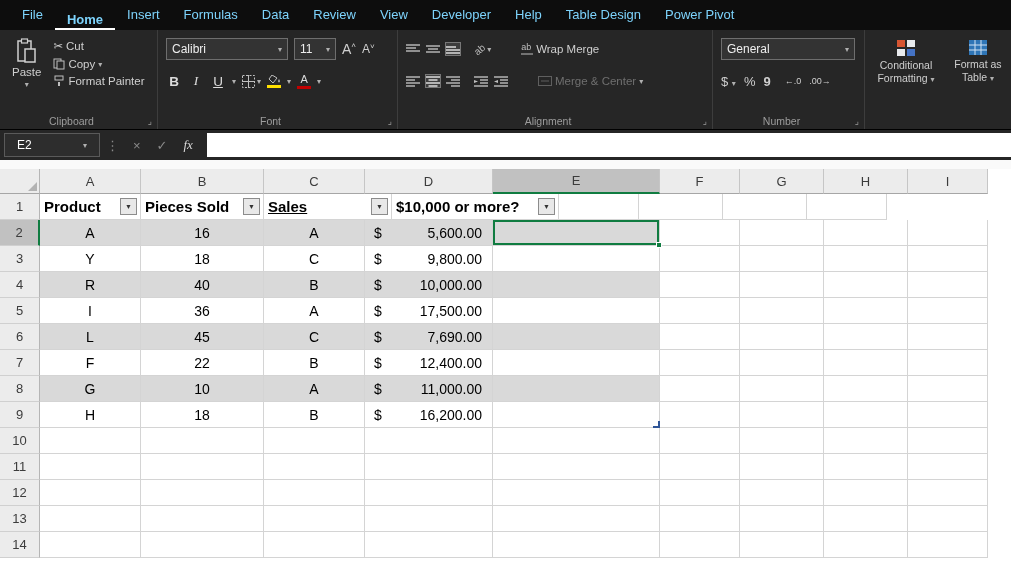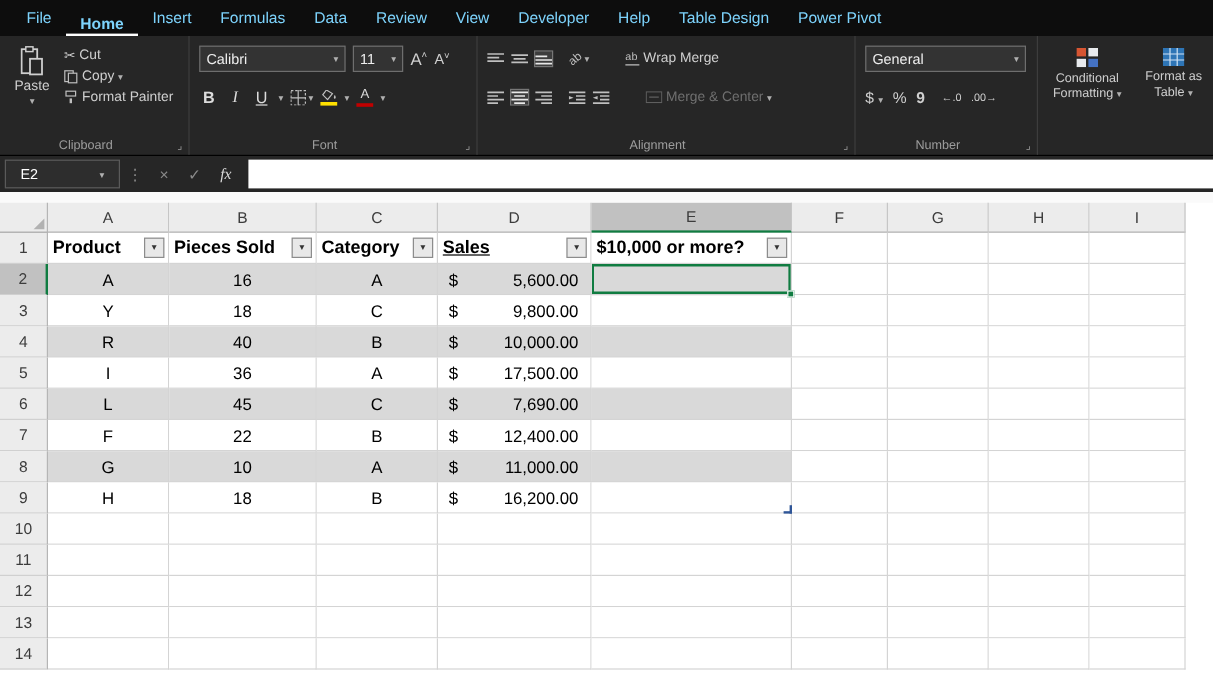--- a/index.html
+++ b/index.html
@@ -350,24 +350,20 @@
       <div class="grid-row">
         <div class="row-header">1</div>
         <div class="cell thead" style="width: 101px;">
           <span class="th-label">Product</span>
           <span class="filter-btn">▼</span>
         </div>
         <div class="cell thead" style="width: 123px;">
           <span class="th-label">Pieces Sold</span>
           <span class="filter-btn">▼</span>
         </div>
-        <div class="cell thead" style="width: 101px;">
-          <span class="th-label">Category</span>
-          <span class="filter-btn">▼</span>
-        </div>
         <div class="cell thead" style="width: 128px; text-decoration: underline;">
           <span class="th-label">Sales</span>
           <span class="filter-btn">▼</span>
         </div>
         <div class="cell thead" style="width: 167px;">
           <span class="th-label">$10,000 or more?</span>
           <span class="filter-btn">▼</span>
         </div>
         <div class="cell" style="width: 80px;"></div>
         <div class="cell" style="width: 84px;"></div>

